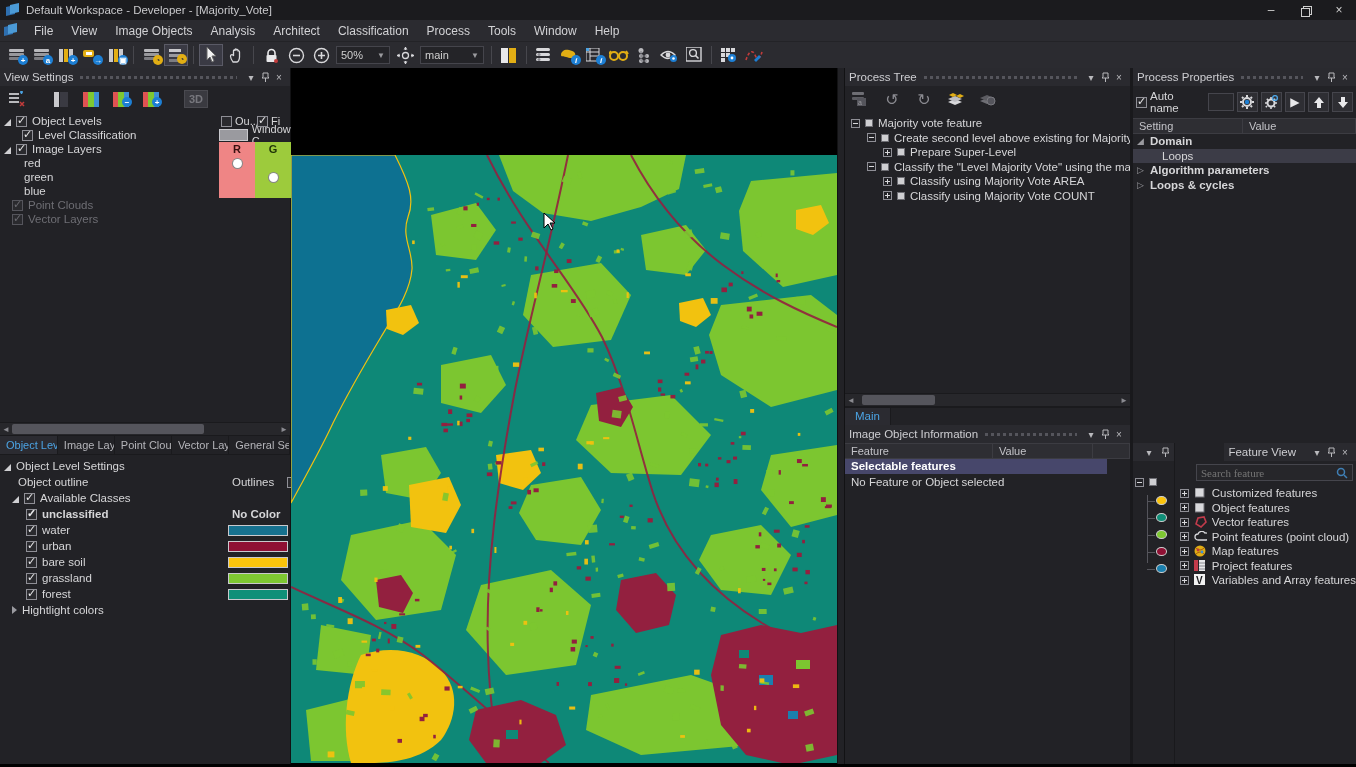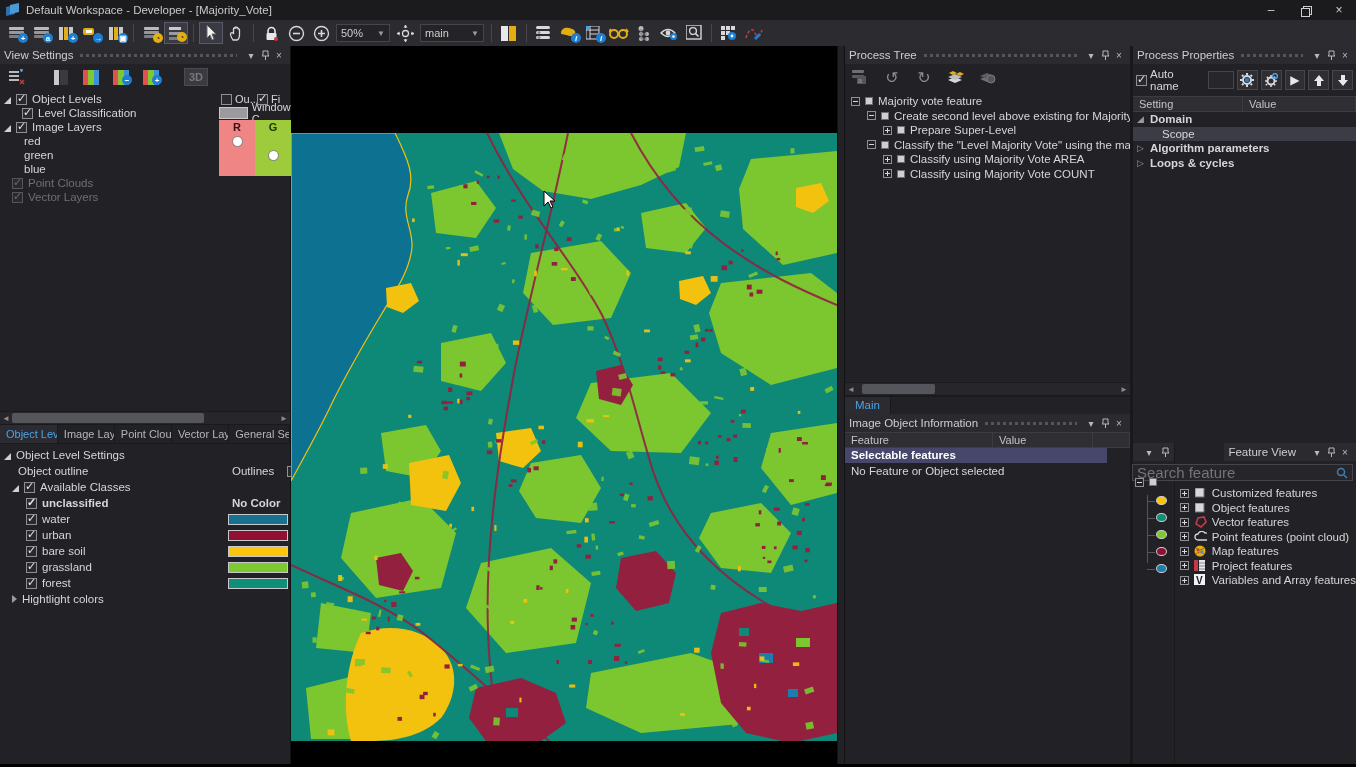--- a/index.html
+++ b/index.html
@@ -123,21 +123,21 @@
   .pp-input { width:26px; height:18px; background:#27272b; border:1px solid #45454c; }
   .pp-btn { width:21px; height:20px; border:1px solid #45454c; background:#2e2e33; display:flex; align-items:center; justify-content:center; color:#e8e8ea; }
   .pp-rows { flex:1; }
   .pp-row { display:flex; align-items:center; height:14.5px; gap:5px; padding-left:4px; font-size:11.5px; }
   .pp-row.selected { background:#3c3c47; }
   .pp-row .arr { width:8px; color:#9a9a9f; font-size:9px; }
   .pp-row.bold .plabel { font-weight:bold; }
 
   
   .fv-search { margin:3px 3px; height:17px; background:#26262a; border:1px solid #45454c; display:flex; align-items:center; padding:0 4px; }
-  .fv-search input { flex:1; background:transparent; border:none; outline:none; color:#9a9aa0; font-size:15px; font-family:Liberation Sans, sans-serif; }
+  .fv-search input { flex:1; background:transparent; border:none; outline:none; color:#9a9aa0; font-size:11px; font-family:Liberation Serif, serif; }
   .fv-tree { flex:1; padding:2px 0 0 4px; }
   .fv-row { display:flex; align-items:center; gap:5px; height:14.5px; white-space:nowrap; }
   .fv-ico { width:13px; height:12px; flex:none; display:flex; align-items:center; justify-content:center; }
 
   
   .ch-strip { width:42px; flex:none; border-right:1px solid #19191c; display:flex; flex-direction:column; background:#222226; }
   .ch-title { height:18px; background:#2a2a2f; display:flex; align-items:center; justify-content:flex-end; padding-right:2px; gap:2px; flex:none;}
   .ch-body { flex:1; position:relative; }
   .ch-dot { position:absolute; width:11px; height:9px; border-radius:50%; border:1px solid #d0d0d0; }
   .ch-line { position:absolute; background:#55555c; }
@@ -162,20 +162,38 @@
     <span class="title-text">Default Workspace - Developer - [Majority_Vote]</span>
     <div class="win-btns">
       <div class="win-btn">–</div>
       <div class="win-btn">
           <span class="restore-glyph"></span>
         </div>
       <div class="win-btn">×</div>
     </div>
   </div>
 
+  <div class="menubar">
+    <span class="applogo">
+        <i class="c1"></i>
+        <i class="c2"></i>
+      </span>
+    <div id="menu-items" style="display:flex;">
+        <div class="menu-item">File</div>
+        <div class="menu-item">View</div>
+        <div class="menu-item">Image Objects</div>
+        <div class="menu-item">Analysis</div>
+        <div class="menu-item">Architect</div>
+        <div class="menu-item">Classification</div>
+        <div class="menu-item">Process</div>
+        <div class="menu-item">Tools</div>
+        <div class="menu-item">Window</div>
+        <div class="menu-item">Help</div>
+      </div>
+  </div>
 
   <div class="toolbar" id="main-toolbar">
 
   <div class="tbtn">
         <span class="stack">
           <i></i>
           <i></i>
           <i></i>
         </span>
         <span class="badge blue">+</span>
@@ -1070,21 +1088,21 @@
         <div style="width:110px">Setting</div>
         <div style="flex:1">Value</div>
       </div>
       <div class="pp-rows" id="pp-rows">
           <div class="pp-row bold" style="padding-left: 4px;">
             <span class="arr">◢</span>
             <span class="plabel">Domain</span>
           </div>
           <div class="pp-row selected" style="padding-left: 16px;">
             <span class="arr"></span>
-            <span class="plabel">Scope</span>
+            <span class="plabel">Loops</span>
           </div>
           <div class="pp-row bold" style="padding-left: 4px;">
             <span class="arr">▷</span>
             <span class="plabel">Algorithm parameters</span>
           </div>
           <div class="pp-row bold" style="padding-left: 4px;">
             <span class="arr">▷</span>
             <span class="plabel">Loops &amp; cycles</span>
           </div>
         </div>

